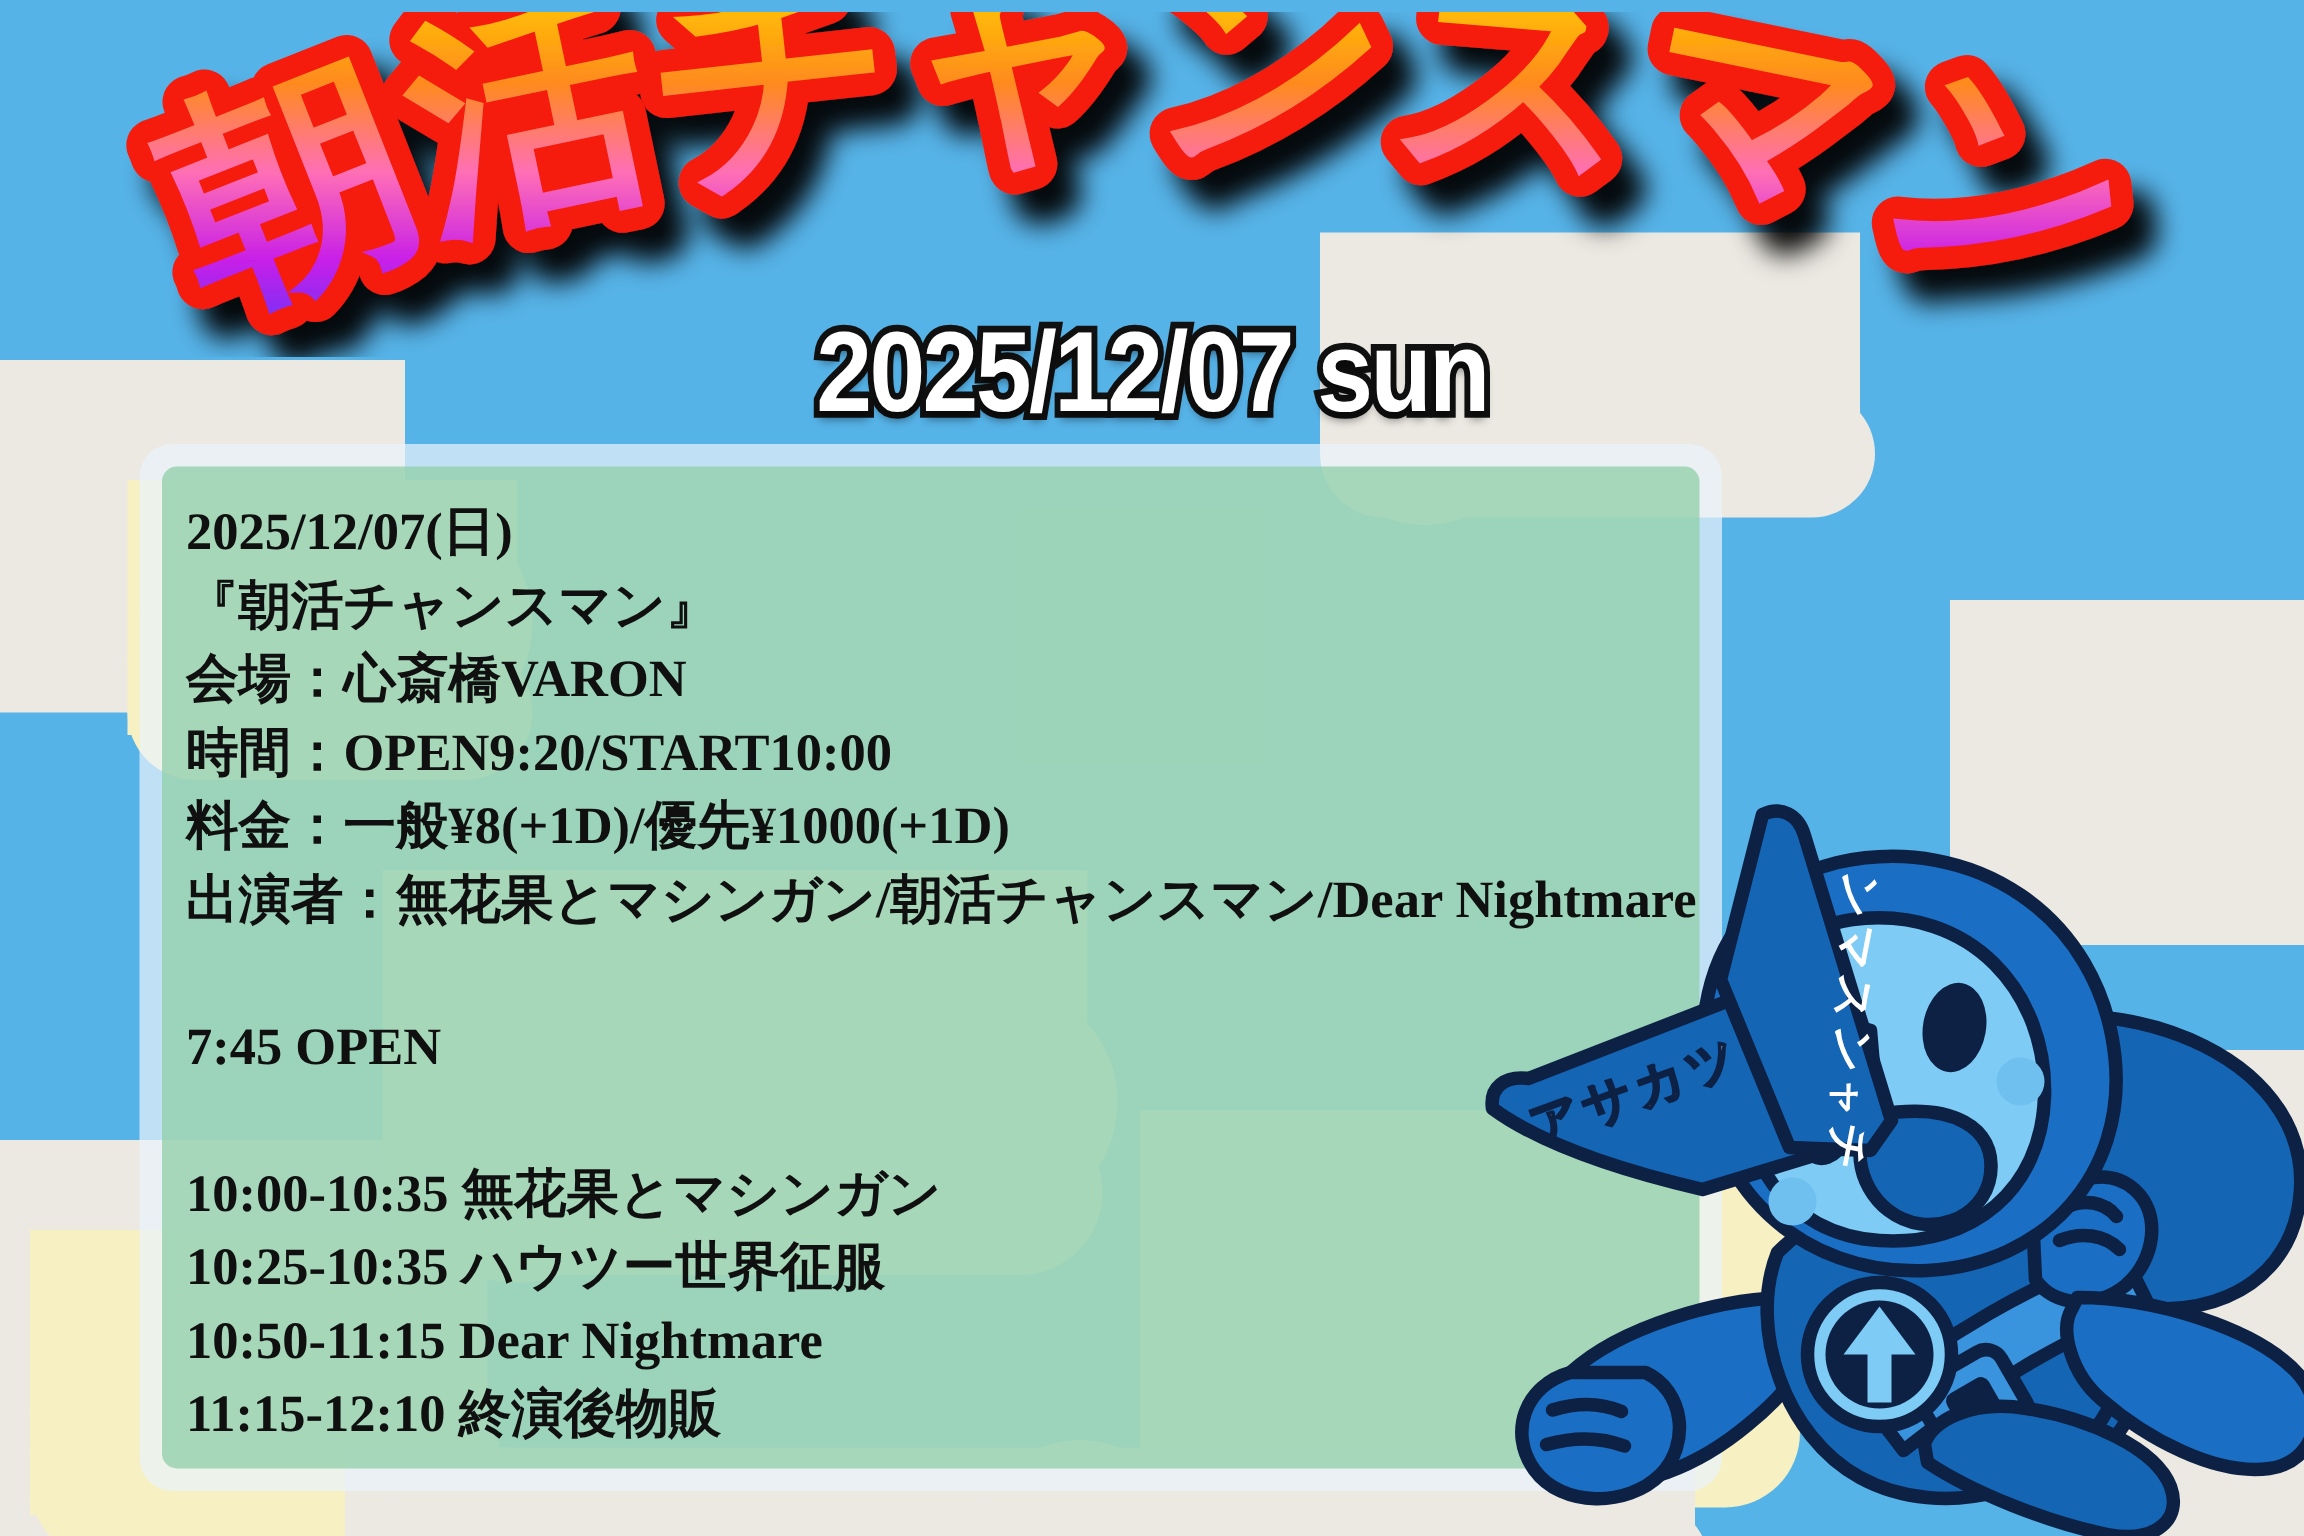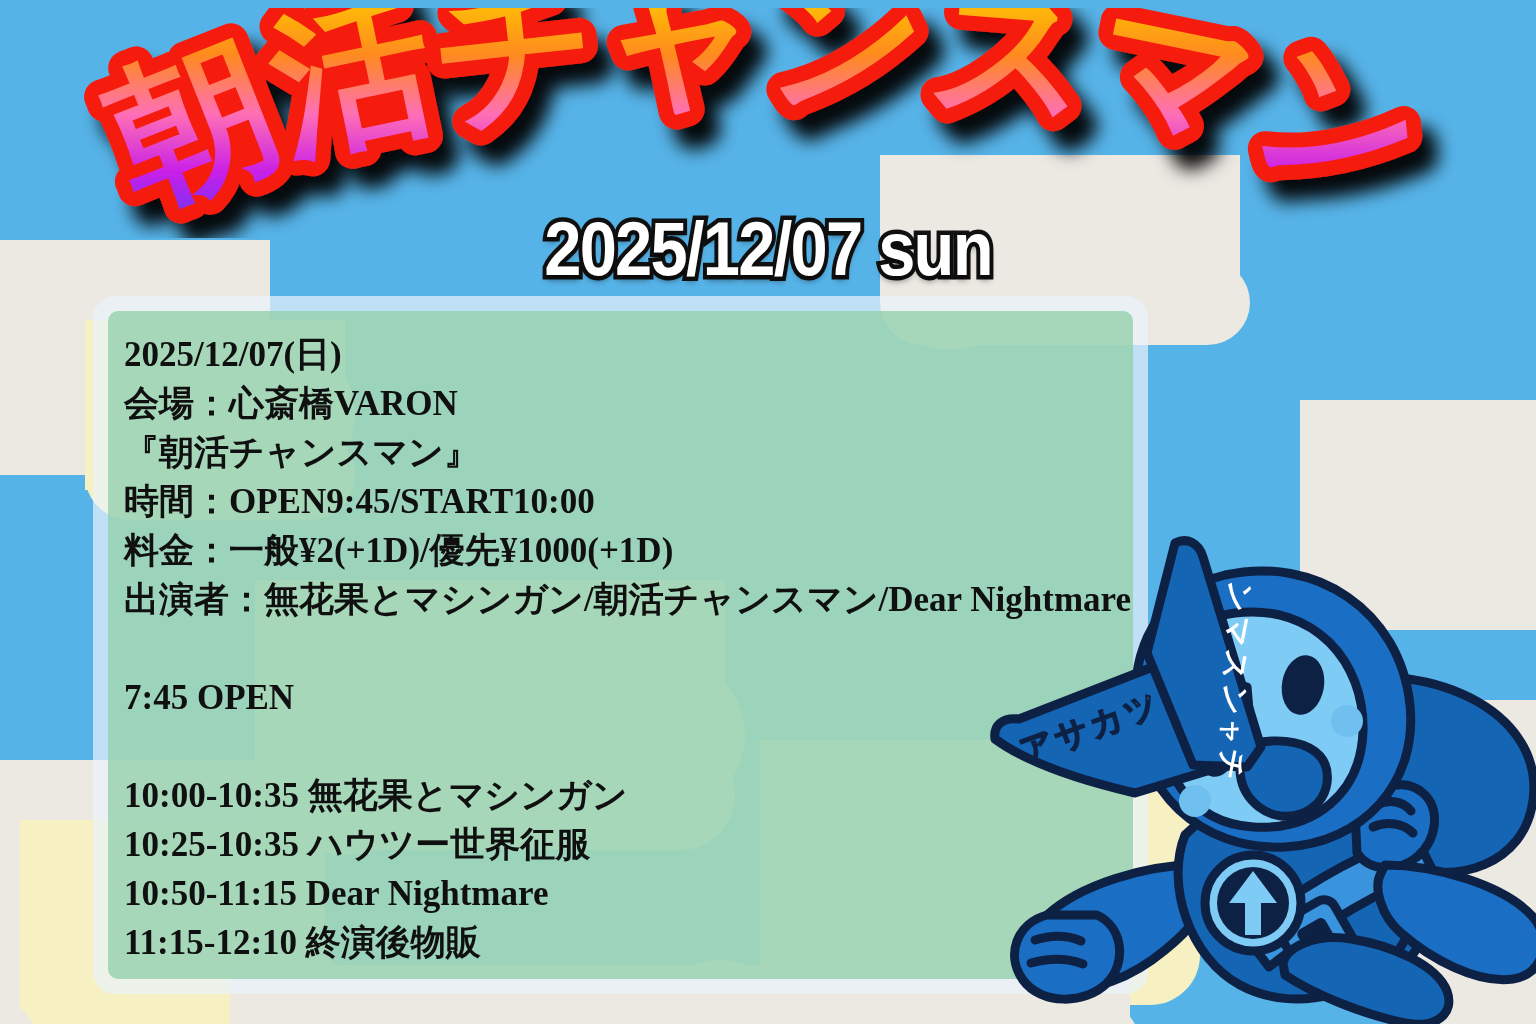--- a/index.html
+++ b/index.html
@@ -180,24 +180,24 @@
     </svg>
   </div>
 
   <div id="subtitle">2025/12/07 sun</div>
 
   <div id="panel-outer"></div>
   <div id="panel-inner"></div>
 
   <div id="panel-text">
     <div class="line">2025/12/07(日)</div>
+    <div class="line">『朝活チャンスマン』</div>
     <div class="line">会場：心斎橋VARON</div>
-    <div class="line">『朝活チャンスマン』</div>
-    <div class="line">時間：OPEN9:45/START10:00</div>
-    <div class="line">料金：一般¥2(+1D)/優先¥1000(+1D)</div>
+    <div class="line">時間：OPEN9:20/START10:00</div>
+    <div class="line">料金：一般¥8(+1D)/優先¥1000(+1D)</div>
     <div class="line">出演者：無花果とマシンガン/朝活チャンスマン/Dear Nightmare</div>
 
     <div class="spacer"></div>
 
     <div class="line">7:45 OPEN</div>
 
     <div class="spacer"></div>
 
     <div class="line">10:00-10:35 無花果とマシンガン</div>
     <div class="line">10:25-10:35 ハウツー世界征服</div>

